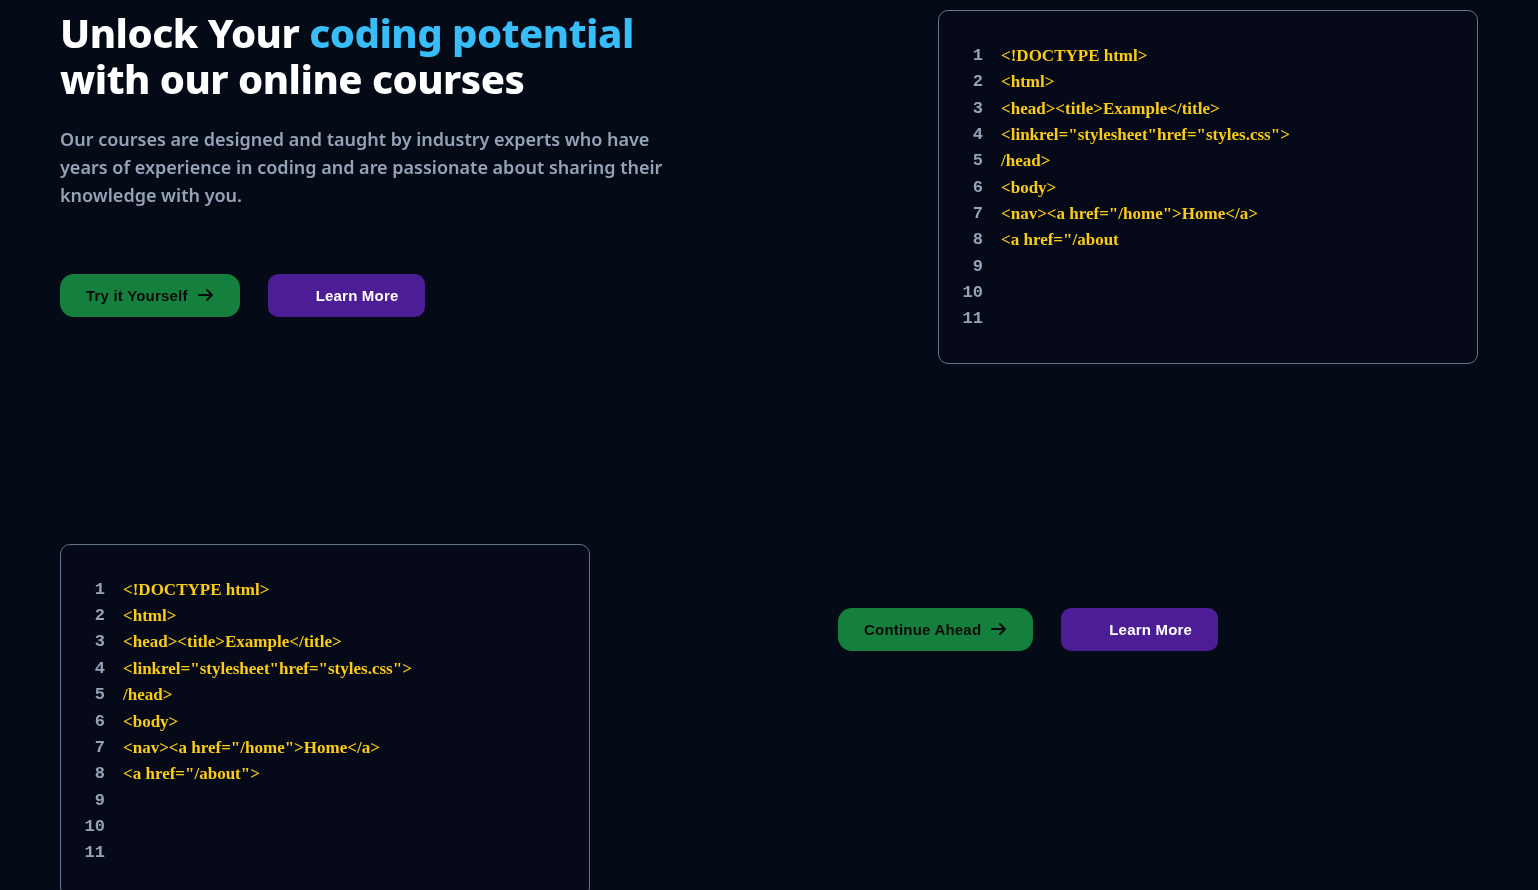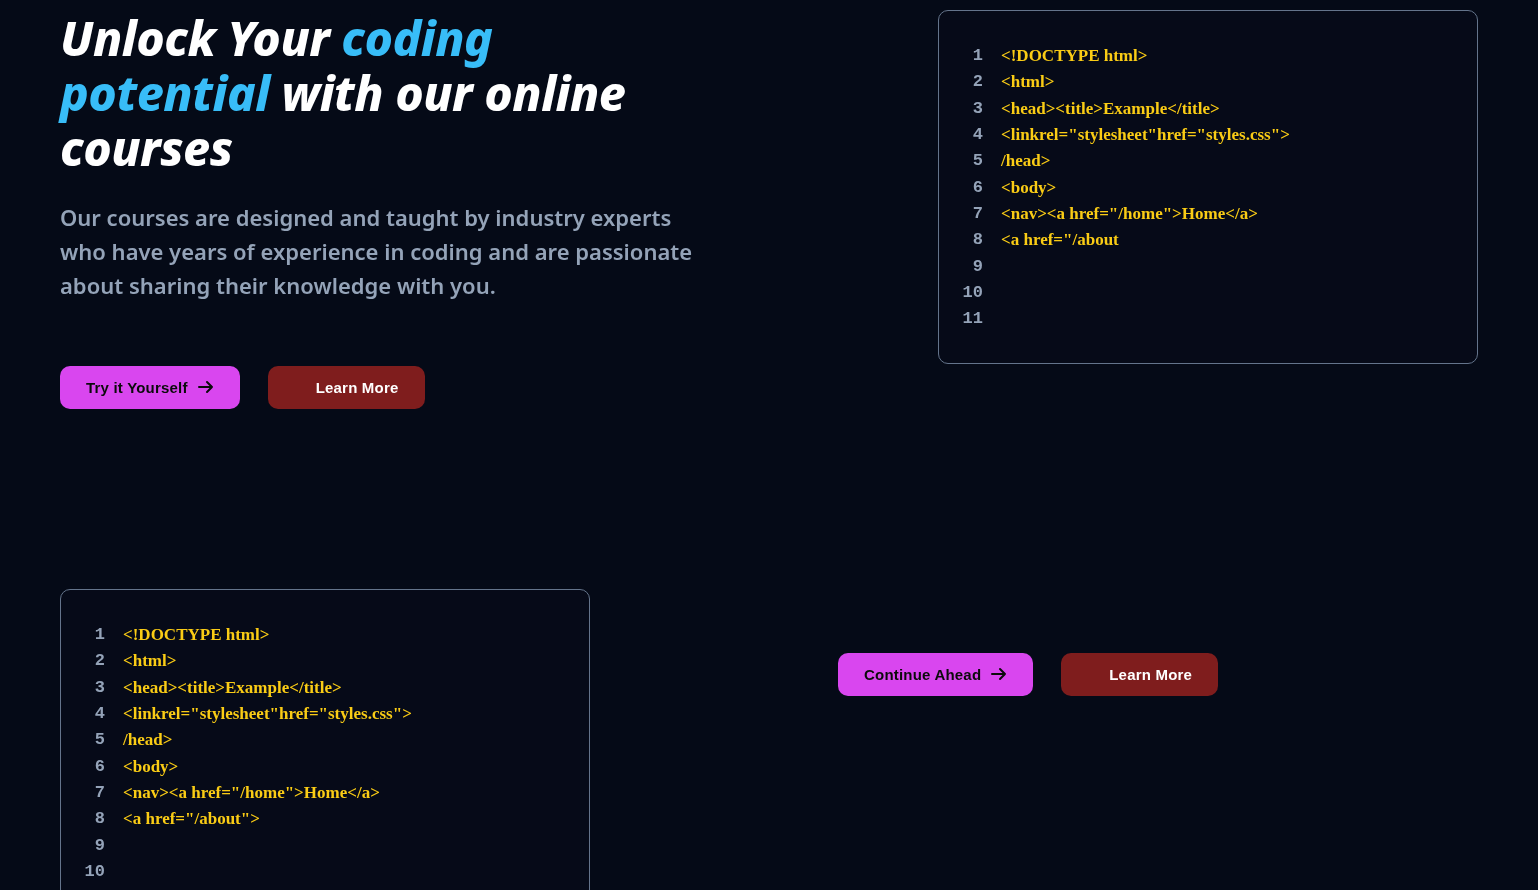--- a/index.html
+++ b/index.html
@@ -30,32 +30,31 @@
 }
 .copy{
   max-width:640px;
   flex:1 1 640px;
 }
 .code-col{
   flex:0 0 540px;
 }
 
 h1{
-  font-size:48px;
+  font-size:40px;
   line-height:1.15;
   font-weight:800;
   letter-spacing:-0.5px;
-  font-style:italic;
 }
 h1 .hl{
   color:#38bdf8;
 }
 .sub{
   margin-top:24px;
-  font-size:22px;
+  font-size:18px;
   line-height:1.55;
   font-weight:600;
   color:#94a3b8;
 }
 
 .btns{
   margin-top:64px;
   display:flex;
   gap:28px;
   align-items:center;
@@ -66,25 +65,26 @@
   gap:10px;
   padding:13px 26px;
   border-radius:10px;
   font-size:15px;
   font-weight:700;
   letter-spacing:0.2px;
   cursor:pointer;
   border:none;
 }
 .btn.primary{
-  background:#d946ef;
+  background:#15803d;
   color:#0b0b0b;
+  border-radius:14px;
 }
 .btn.secondary{
-  background:#7f1d1d;
+  background:#4c1d95;
   color:#fff;
   padding-left:48px;
 }
 .arrow{
   display:inline-block;
   line-height:0;
 }
 
 .code-card{
   border:1px solid #64748b;

